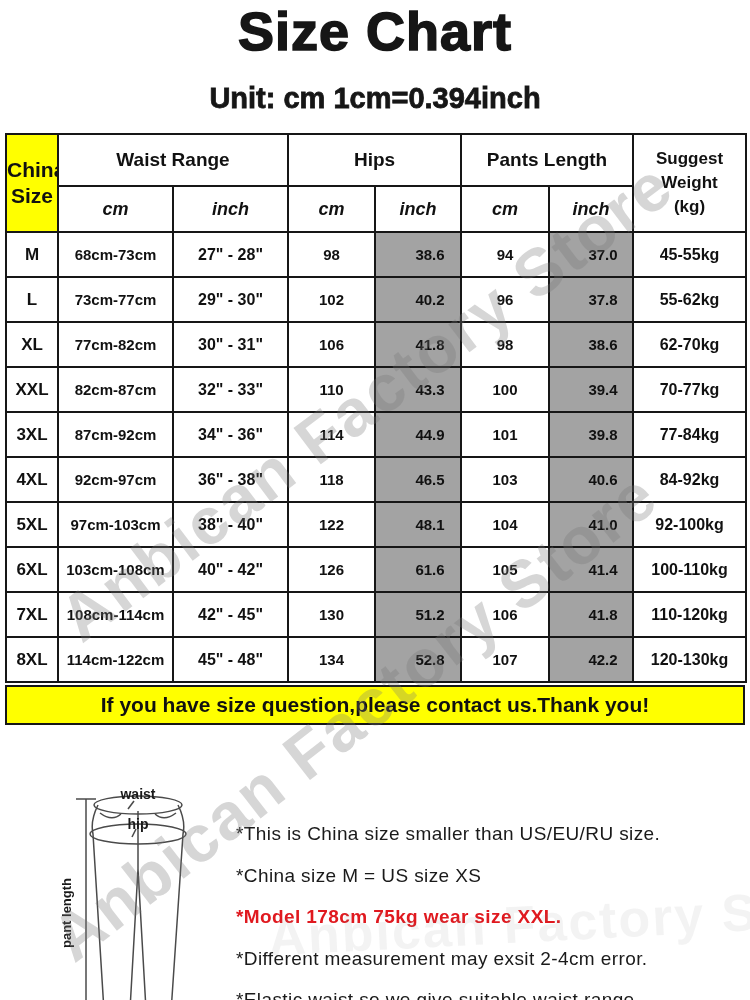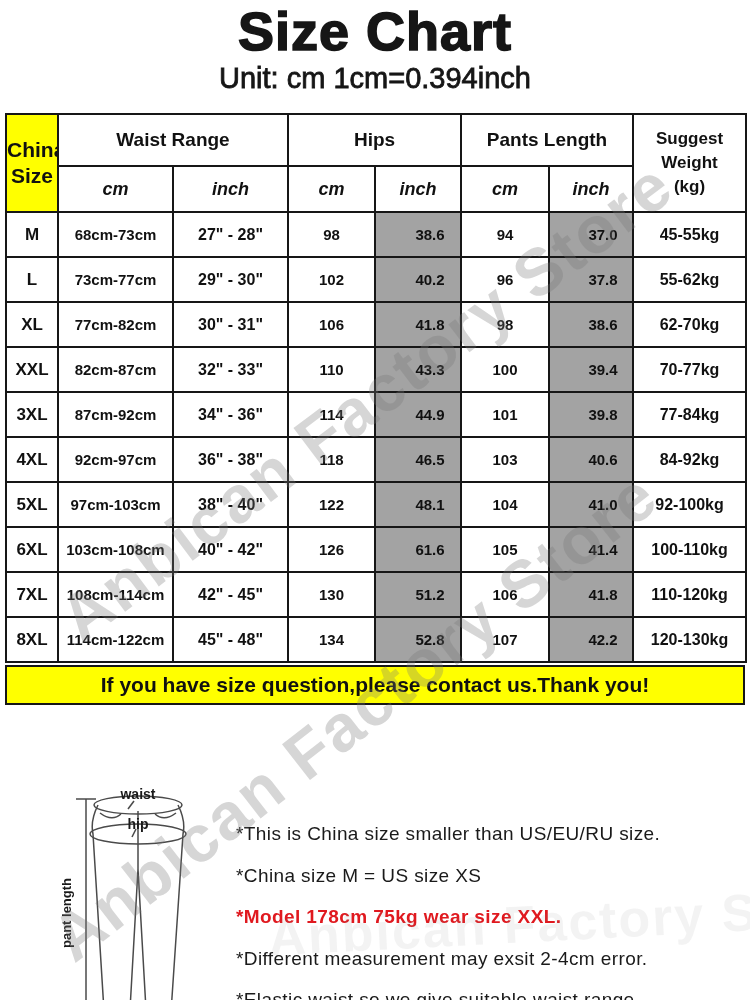--- a/index.html
+++ b/index.html
@@ -1,21 +1,21 @@
 <!DOCTYPE html>
 <html><head>
 <meta charset="utf-8">
 <style>
   * { margin:0; padding:0; box-sizing:border-box; }
   body { background:#ffffff; font-family:"Liberation Sans", sans-serif; }
   .page { position:relative; width:750px; height:1000px; background:#fff; overflow:hidden; }
 
   .title { text-align:center; padding-top:0; font-size:54px; font-weight:700;
            letter-spacing:1px; color:#161616; -webkit-text-stroke:1.6px #161616; }
-  .subtitle { text-align:center; margin-top:0; font-size:29px; font-weight:400;
+  .subtitle { text-align:center; margin-top:20px; font-size:29px; font-weight:700;
               color:#161616; -webkit-text-stroke:0.8px #161616; }
 
   table.size-table { border-collapse:collapse; width:740px; margin:18px auto 0 5px; table-layout:fixed; }
   .size-table td { border:2px solid #161616; text-align:center; vertical-align:middle;
                    color:#111; background:#fff; overflow:hidden; }
   tr.h1 td { height:52px; }
   tr.h2 td { height:46px;font-style:italic; }
   tr.datarow td { height:45px; }
 
   td.corner { background:#ffff00; font-size:21px; font-weight:700; line-height:1.25; }

